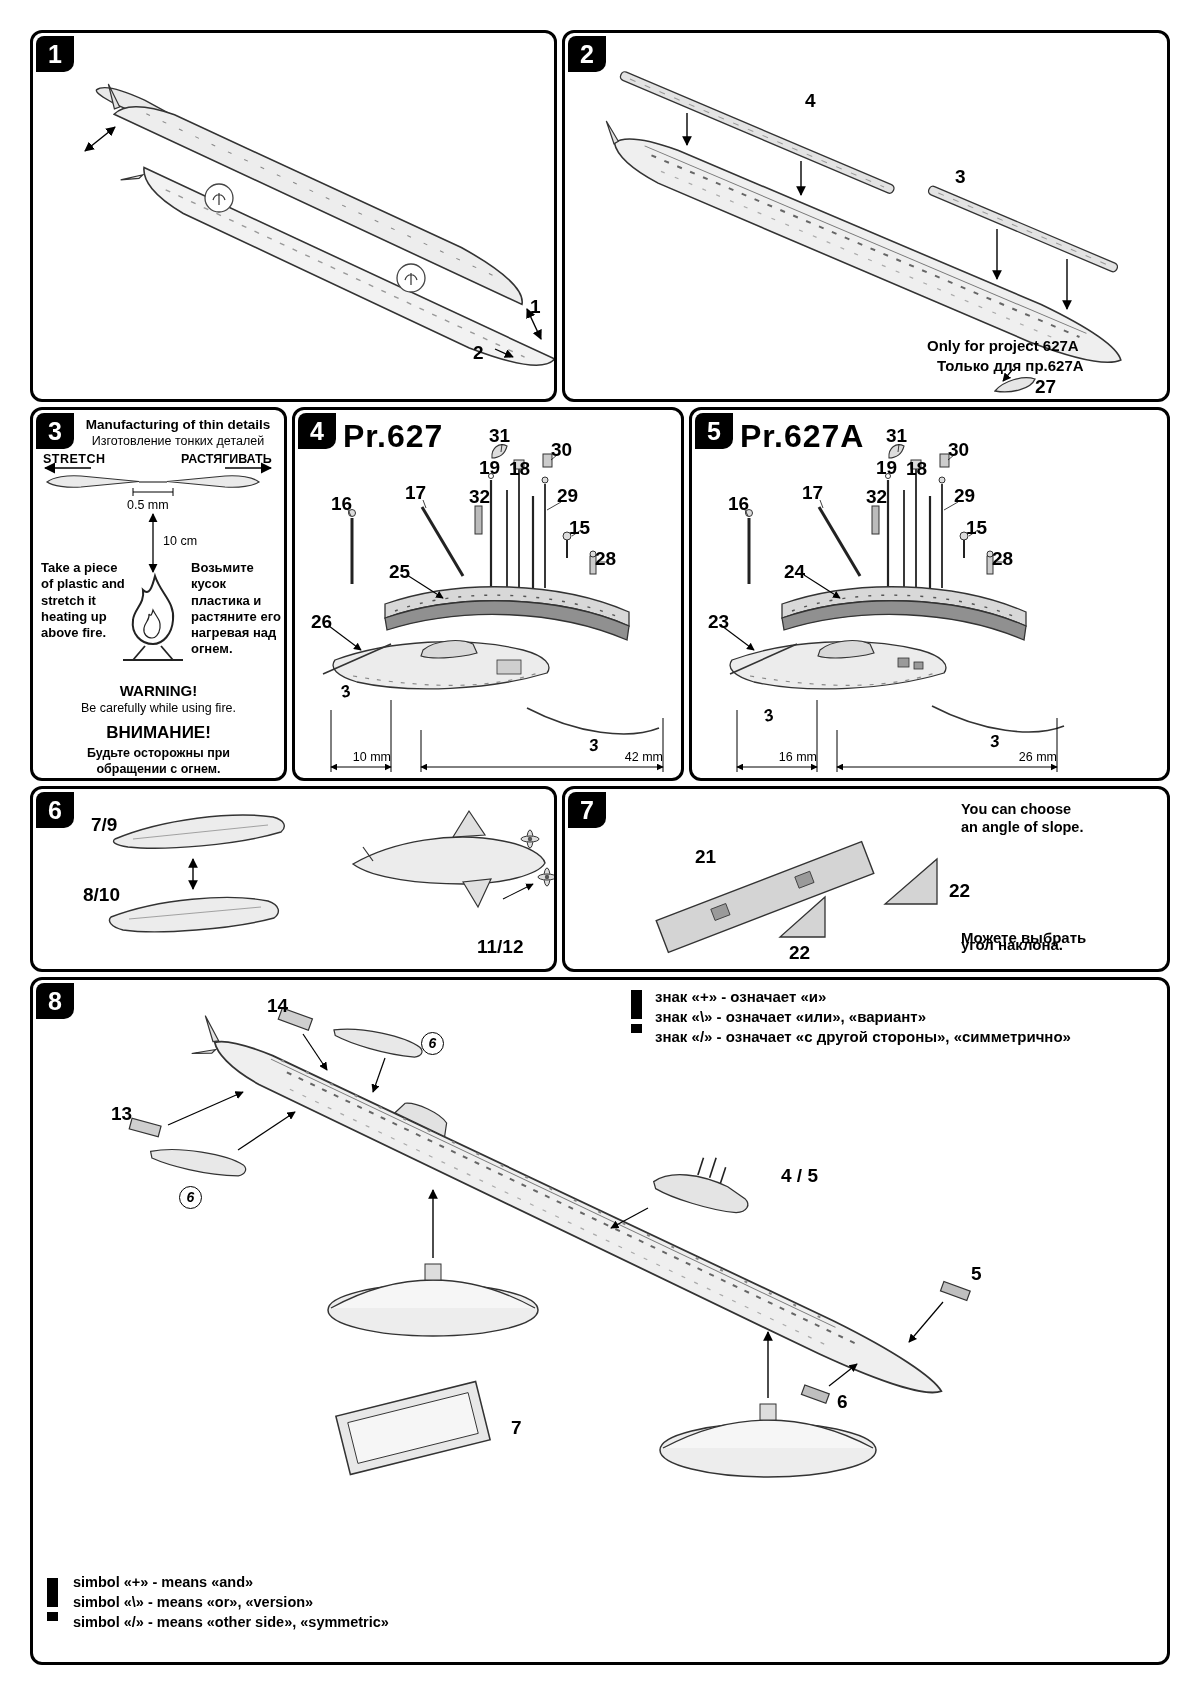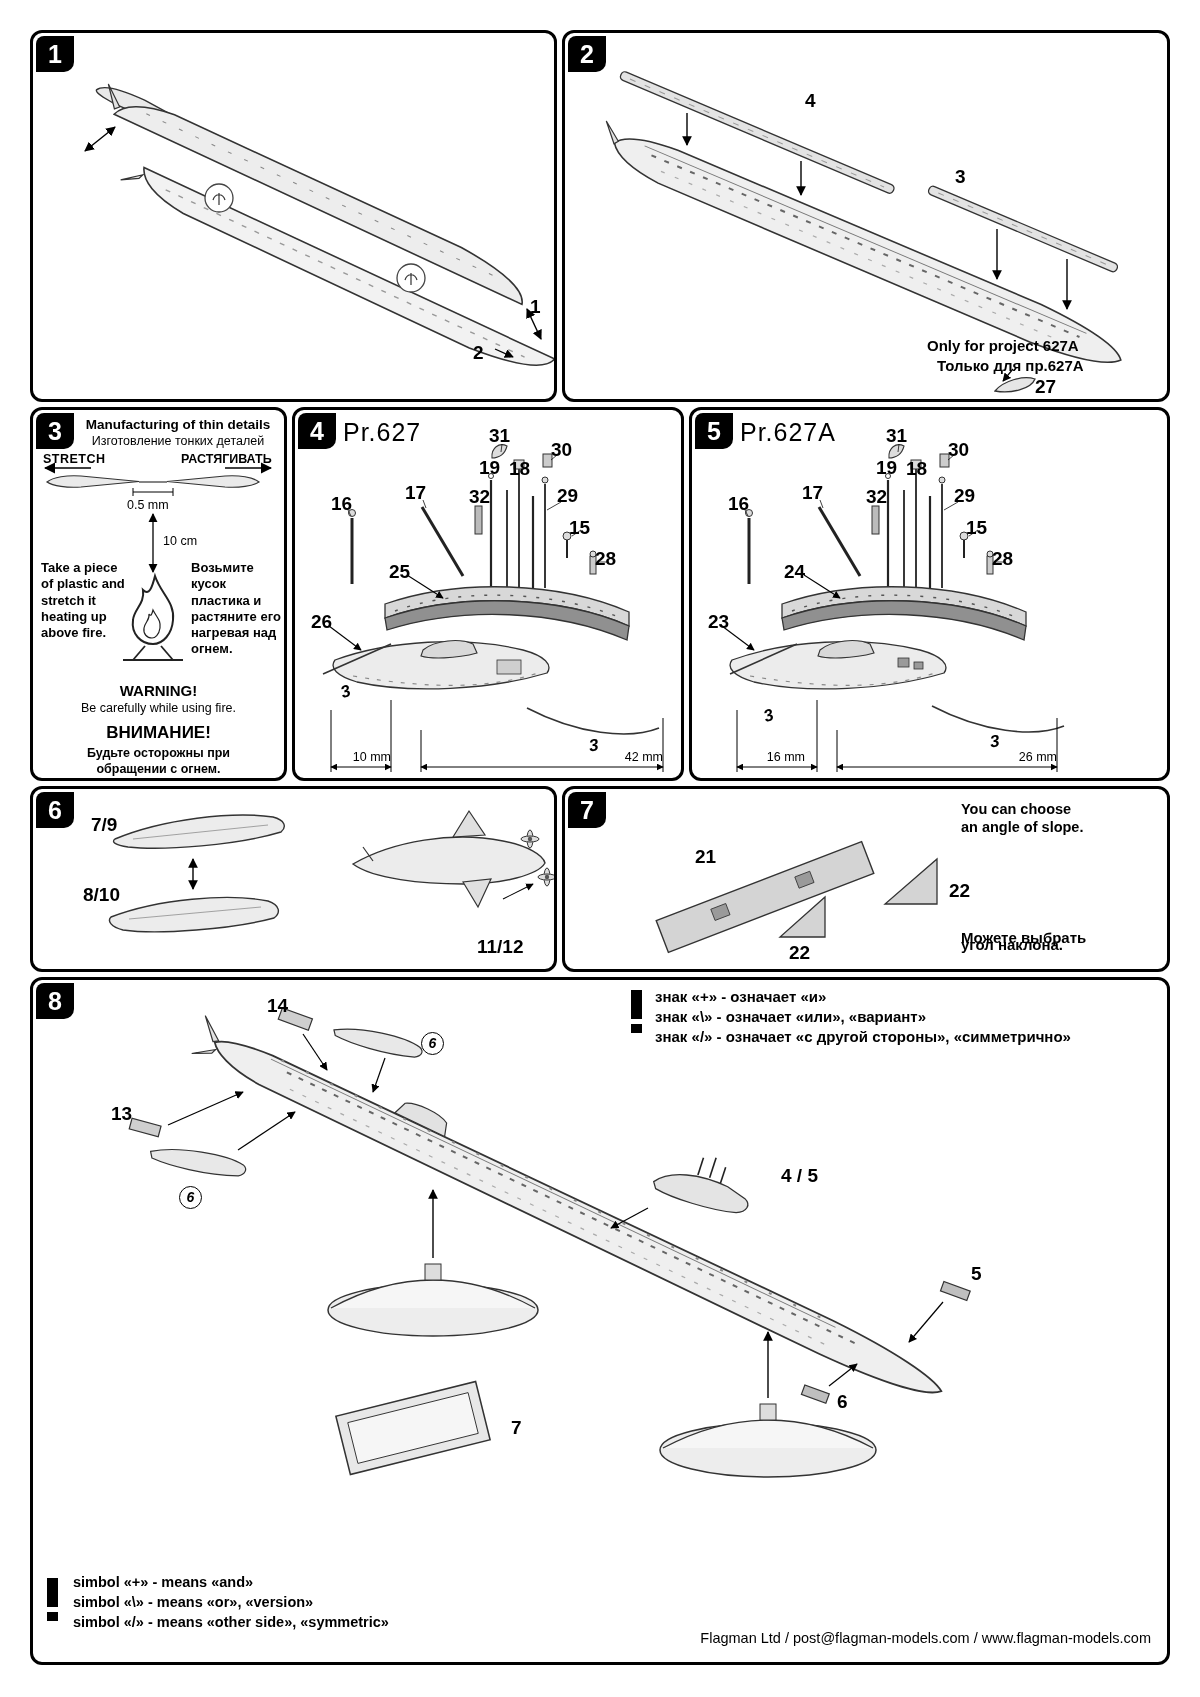--- a/index.html
+++ b/index.html
@@ -4,21 +4,21 @@
 <style>
   html,body{margin:0;padding:0;background:#fff;}
   #page{position:relative;width:1200px;height:1697px;background:#fff;overflow:hidden;
         font-family:"Liberation Sans", sans-serif;color:#000;}
   .panel{position:absolute;border:3px solid #000;border-radius:12px;box-sizing:border-box;background:#fff;}
   .badge{position:absolute;top:3px;left:3px;width:38px;height:36px;background:#000;color:#fff;
          font-weight:bold;font-size:25px;display:flex;align-items:center;justify-content:center;
          border-top-left-radius:8px;border-bottom-right-radius:10px;z-index:5;}
   svg.art{position:absolute;left:0;top:0;z-index:1;}
   .lbl{position:absolute;font-weight:bold;font-size:19px;line-height:1;white-space:nowrap;z-index:4;}
-  .ptitle{position:absolute;font-weight:normal;font-size:25px;letter-spacing:1px;white-space:nowrap;z-index:4;}
+  .ptitle{position:absolute;font-weight:bold;font-size:32px;letter-spacing:1px;white-space:nowrap;z-index:4;}
   .dim{position:absolute;font-size:12.5px;text-align:right;white-space:nowrap;z-index:4;}
   .sprue3{position:absolute;font-weight:bold;font-style:italic;font-size:17px;z-index:4;}
   .txt{position:absolute;z-index:4;}
   .b{font-weight:bold;}
   .center{text-align:center;}
   .circled{position:absolute;width:21px;height:21px;border:1.7px solid #000;border-radius:50%;
            text-align:center;line-height:21px;font-weight:bold;font-style:italic;font-size:14px;z-index:4;}
   .bang{position:absolute;z-index:4;}
   .bang .bar{width:11px;height:29px;background:#000;}
   .bang .dot{width:11px;height:9px;background:#000;margin-top:5px;}
@@ -298,21 +298,21 @@
   <span class="lbl" style="left:174px;top:77px;">32</span>
   <span class="lbl" style="left:262px;top:76px;">29</span>
   <span class="lbl" style="left:110px;top:73px;">17</span>
   <span class="lbl" style="left:36px;top:84px;">16</span>
   <span class="lbl" style="left:274px;top:108px;">15</span>
   <span class="lbl" style="left:300px;top:139px;">28</span>
   <span class="lbl" style="left:92px;top:152px;">24</span>
   <span class="lbl" style="left:16px;top:202px;">23</span>
   <span class="sprue3" style="left:72px;top:296px;transform:rotate(-18deg);">3</span>
   <span class="sprue3" style="left:298px;top:322px;transform:rotate(-8deg);">3</span>
-  <span class="dim" style="left:33px;top:340px;width:80px;">16 mm</span>
+  <span class="dim" style="left:45px;top:340px;width:80px;">16 mm</span>
   <span class="dim" style="left:145px;top:340px;width:220px;">26 mm</span>
 </div>
 
 <div class="panel" style="left:30px;top:786px;width:527px;height:186px;">
   <div class="badge">6</div>
   <svg class="art" width="521" height="180" viewBox="0 0 521 180">
     <g>
       <path d="M82,50 C130,30 200,22 240,28 C252,31 254,38 248,43 C205,56 130,62 95,58 C82,56 78,53 82,50 Z" fill="#ececec" stroke="#333" stroke-width="1.4"></path>
       <line x1="100" y1="50" x2="235" y2="36" stroke="#999" stroke-width="0.9"></line>
     </g>
@@ -447,16 +447,15 @@
   <div class="txt b" style="left:622px;top:48px;font-size:15px;">знак «/» - означает «с другой стороны», «симметрично»</div>
 
   <div class="bang" style="left:14px;top:598px;">
         <div class="bar"></div>
         <div class="dot"></div>
       </div>
   <div class="txt b" style="left:40px;top:594px;font-size:14.5px;">simbol «+» - means «and»</div>
   <div class="txt b" style="left:40px;top:614px;font-size:14.5px;">simbol «\» - means «or», «version»</div>
   <div class="txt b" style="left:40px;top:634px;font-size:14.5px;">simbol «/» - means «other side», «symmetric»</div>
 
-  <div class="txt" style="left:480px;top:650px;width:638px;text-align:right;font-size:14.5px;">Flagman Ltd / post@flagman-models.com / www.flagman-models.com</div>
 </div>
 
 </div>
 
 </body></html>

